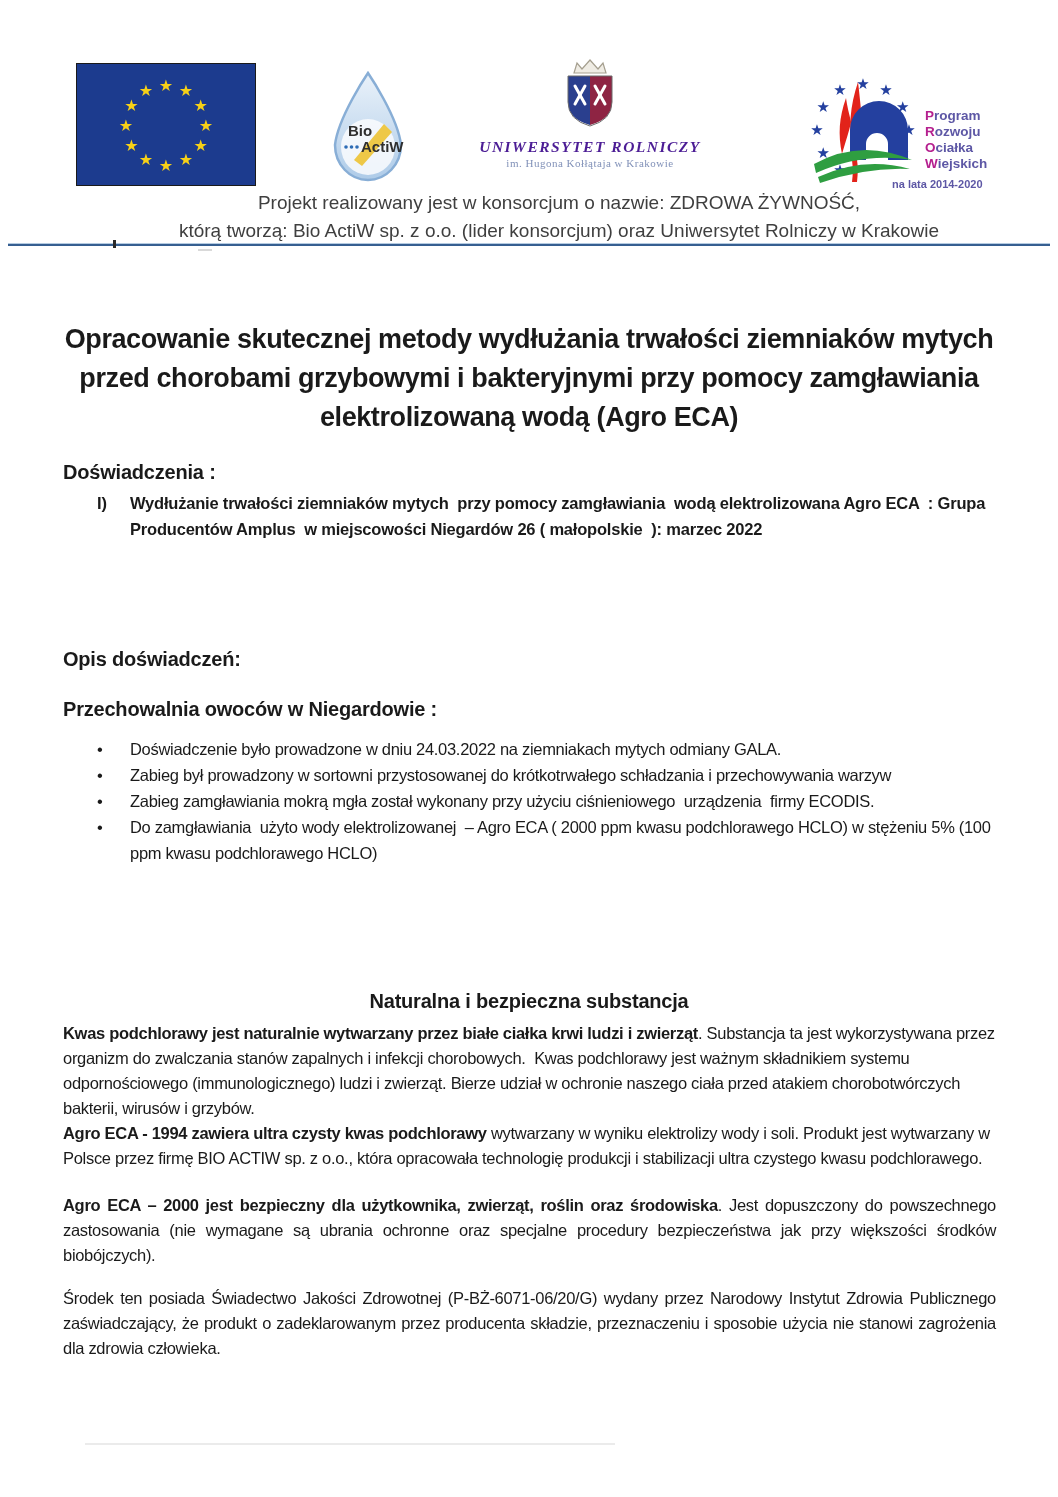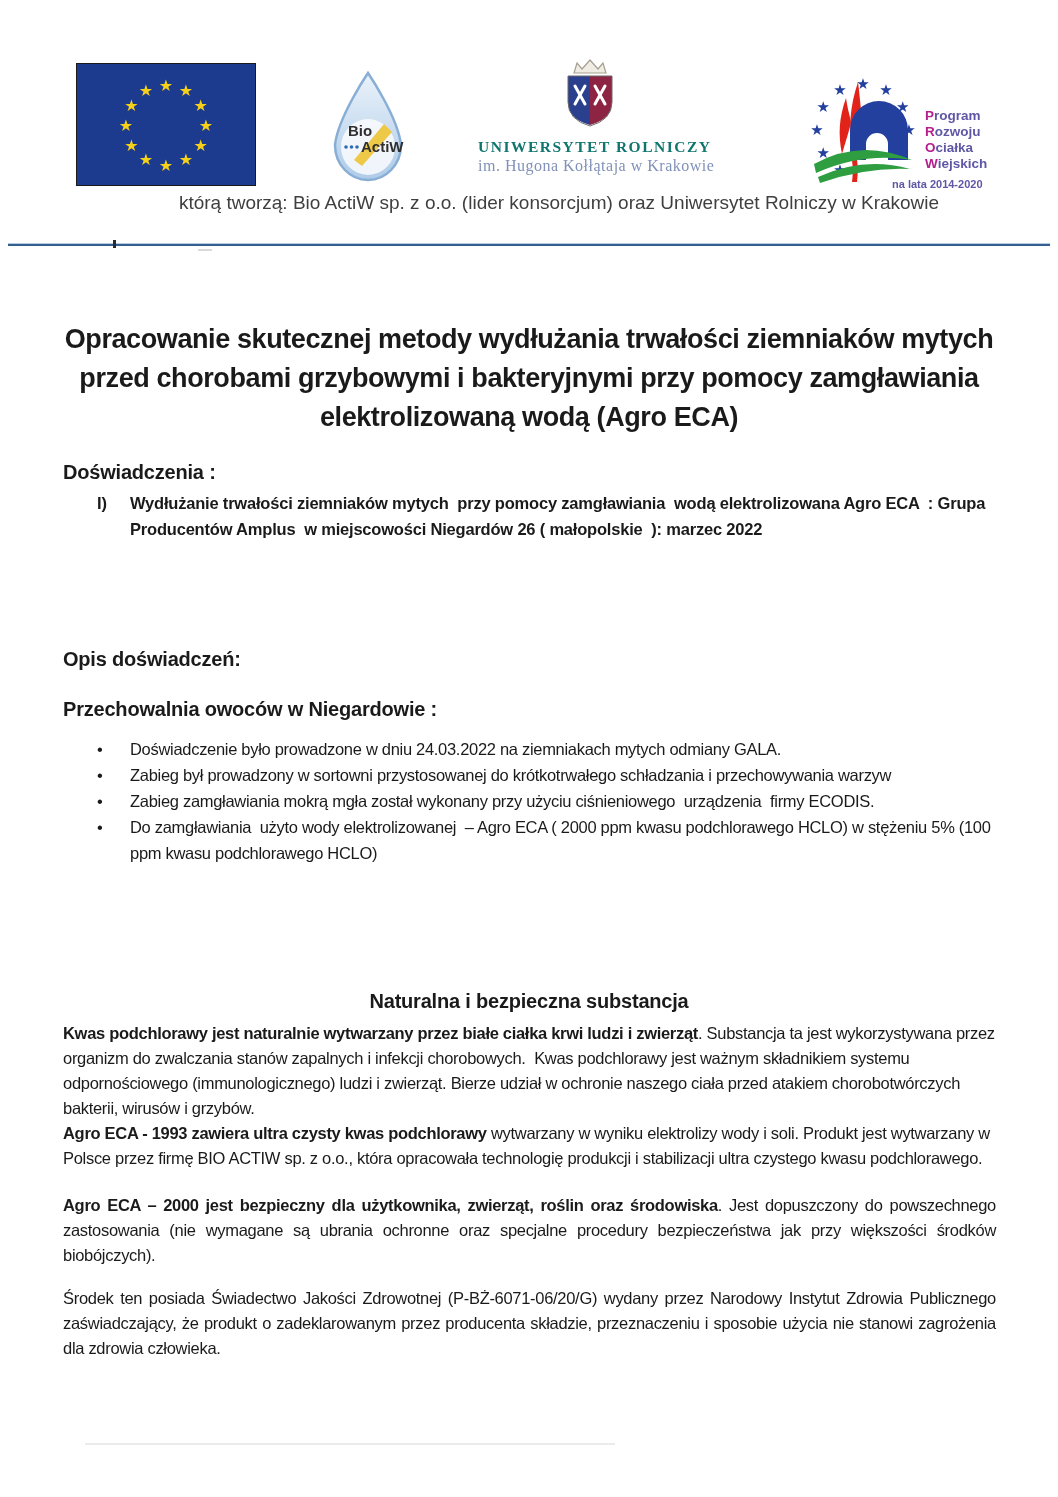--- a/index.html
+++ b/index.html
@@ -7,23 +7,23 @@
   body { font-family:"Liberation Sans","DejaVu Sans",sans-serif; }
   .page {
     position:relative; width:1058px; height:1497px; margin:0 auto;
     background:#ffffff; color:#1a1a1a; overflow:hidden;
   }
   
   .eu-flag { position:absolute; left:76px; top:63px; }
   .drop-logo { position:absolute; left:326px; top:70px; }
   .univ-logo { position:absolute; left:478px; top:58px; width:224px; text-align:center; }
   .univ-name { font-family:"Liberation Serif","DejaVu Serif",serif; font-weight:bold;
-               color:#0f766e; font-size:15.5px; letter-spacing:1.5px; margin-top:2px; white-space:nowrap; }
+               color:#4c1d95; font-size:15.5px; letter-spacing:1.5px; margin-top:2px; white-space:nowrap;font-style:italic; }
   .univ-sub  { font-family:"Liberation Serif","DejaVu Serif",serif; color:#8191b8;
-               font-size:16px; letter-spacing:.5px; margin-top:1px; white-space:nowrap; }
+               font-size:11px; letter-spacing:.5px; margin-top:1px; white-space:nowrap; }
   .prow-logo { position:absolute; left:806px; top:76px; width:215px; height:118px; }
   .prow-emblem { position:absolute; left:0; top:0; }
   .prow-text { position:absolute; left:119px; top:32px; font-size:13.5px; font-weight:bold;
                color:#5d57a5; line-height:16px; }
   .prow-text .ini { color:#b5208f; }
   .prow-years { position:absolute; left:86px; top:102px; font-size:11px; font-weight:bold; color:#5d57a5; white-space:nowrap; }
   
   .consortium { position:absolute; left:0; right:0; top:189px; padding-left:60px;
                 text-align:center; color:#3f3f3f; font-size:19px; line-height:28px; }
   .rule { position:absolute; left:8px; right:8px; top:244px; height:2px;
@@ -142,20 +142,21 @@
     <div class="prow-text">
       <div><span class="ini">P</span><span>rogram</span></div>
       <div><span class="ini">R</span><span>ozwoju</span></div>
       <div><span class="ini">O</span><span>ciałka</span></div>
       <div><span class="ini">W</span><span>iejskich</span></div>
     </div>
     <div class="prow-years">na lata 2014-2020</div>
   </div>
 
   <div class="consortium">
+    <div>Projekt realizowany jest w konsorcjum o nazwie: ZDROWA ŻYWNOŚĆ,</div>
     <div>którą tworzą: Bio ActiW sp. z o.o. (lider konsorcjum) oraz  Uniwersytet Rolniczy w Krakowie</div>
   </div>
 
   <div class="rule"></div>
   <div class="rule-tick"></div>
   <div class="rule-smudge"></div>
 
 
   <h1 class="title">Opracowanie skutecznej metody wydłużania trwałości ziemniaków mytych  przed chorobami grzybowymi i bakteryjnymi przy pomocy zamgławiania elektrolizowaną wodą (Agro ECA)</h1>
 
@@ -186,20 +187,20 @@
     <div class="bullet-row">
       <span class="bullet-mark">•</span>
       <span class="bullet-text">Do zamgławiania  użyto wody elektrolizowanej  – Agro ECA ( 2000 ppm kwasu podchlorawego HCLO) w stężeniu 5% (100 ppm kwasu podchlorawego HCLO)</span>
     </div>
   </div>
 
   <div class="subst-heading">Naturalna i bezpieczna substancja</div>
 
   <div class="paras">
     <p><b>Kwas podchlorawy jest naturalnie wytwarzany przez białe ciałka krwi ludzi i zwierząt</b><span>. Substancja ta jest wykorzystywana przez organizm do zwalczania stanów zapalnych i infekcji chorobowych.  Kwas podchlorawy jest ważnym składnikiem systemu odpornościowego (immunologicznego) ludzi i zwierząt. Bierze udział w ochronie naszego ciała przed atakiem chorobotwórczych bakterii, wirusów i grzybów.</span></p>
-    <p><b>Agro ECA - 1993 zawiera ultra czysty kwas podchlorawy</b><span> wytwarzany w wyniku elektrolizy wody i soli. Produkt jest wytwarzany w Polsce przez firmę BIO ACTIW sp. z o.o., która opracowała technologię produkcji i stabilizacji ultra czystego kwasu podchlorawego.</span></p>
+    <p><b>Agro ECA - 1994 zawiera ultra czysty kwas podchlorawy</b><span> wytwarzany w wyniku elektrolizy wody i soli. Produkt jest wytwarzany w Polsce przez firmę BIO ACTIW sp. z o.o., która opracowała technologię produkcji i stabilizacji ultra czystego kwasu podchlorawego.</span></p>
     <p class="just gap1"><b>Agro ECA – 2000 jest bezpieczny dla użytkownika, zwierząt, roślin oraz środowiska</b><span>. Jest dopuszczony do powszechnego zastosowania (nie wymagane są ubrania ochronne oraz specjalne procedury bezpieczeństwa jak przy większości środków biobójczych).</span></p>
     <p class="just gap2"><b></b><span>Środek ten posiada Świadectwo Jakości Zdrowotnej (P-BŻ-6071-06/20/G) wydany przez Narodowy Instytut Zdrowia Publicznego zaświadczający, że produkt o zadeklarowanym przez producenta składzie, przeznaczeniu i sposobie użycia nie stanowi zagrożenia dla zdrowia człowieka.</span></p>
   </div>
 
   <div class="bottom-smudge"></div>
 
 </div>
 
 </body></html>

